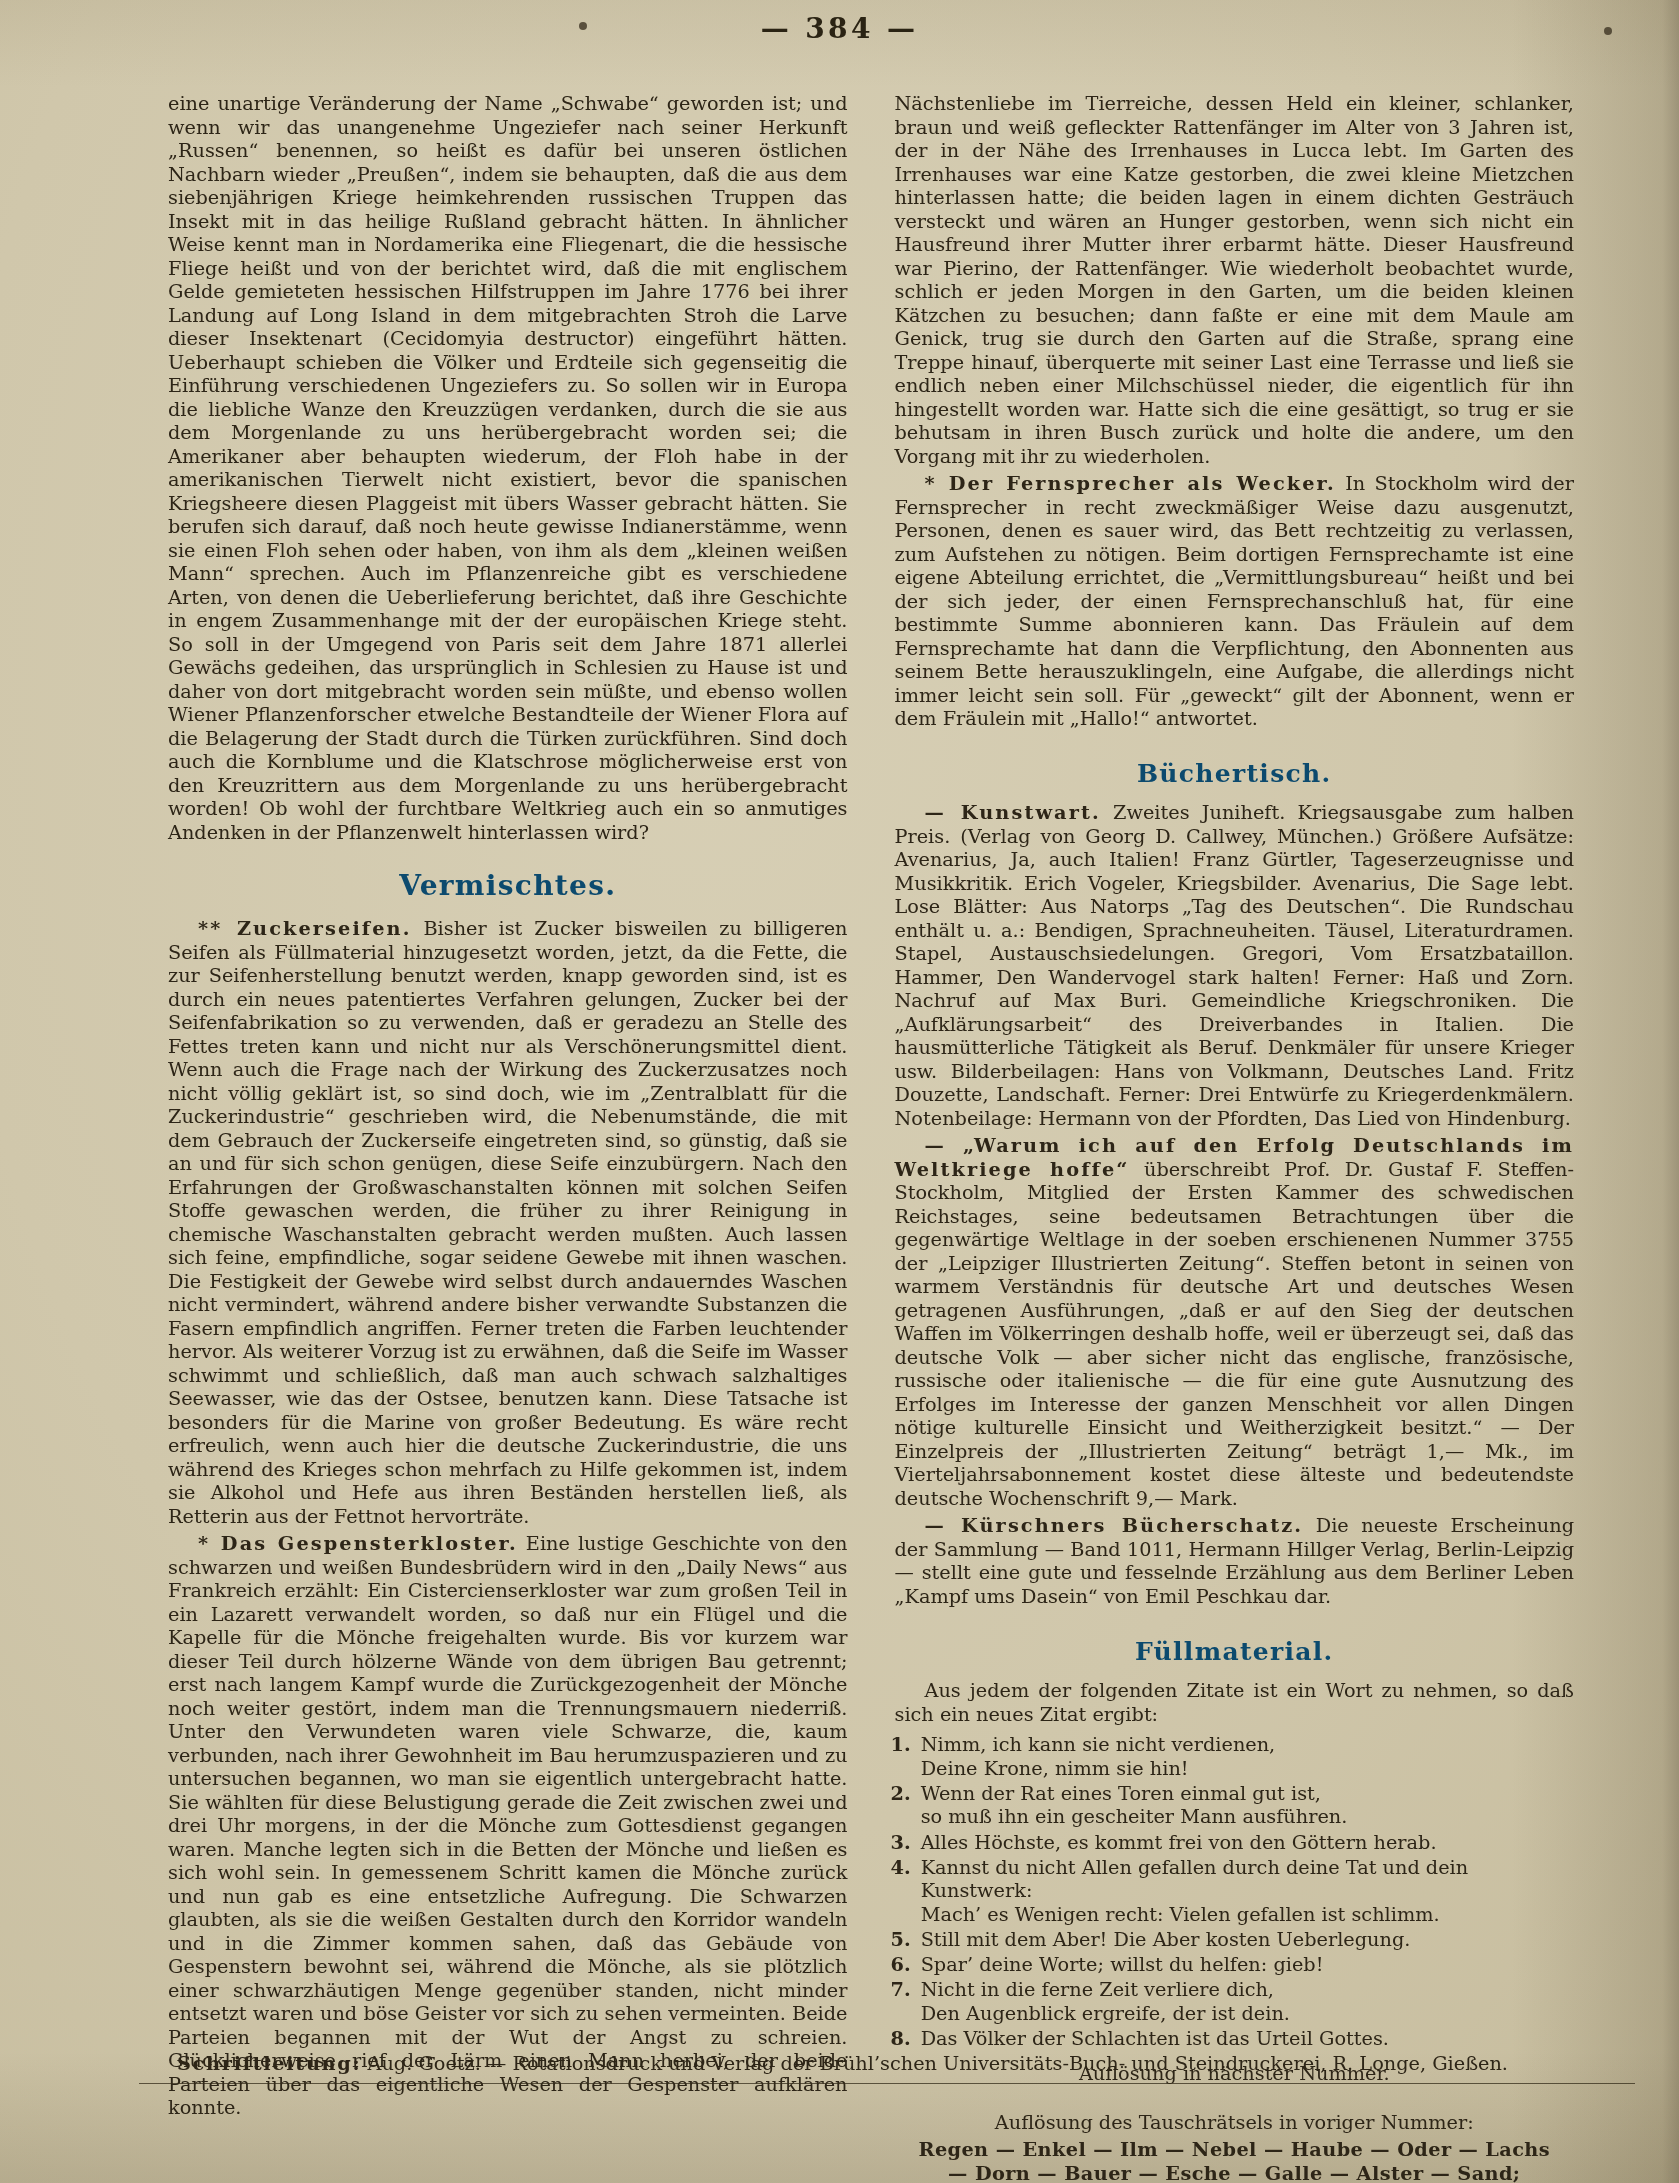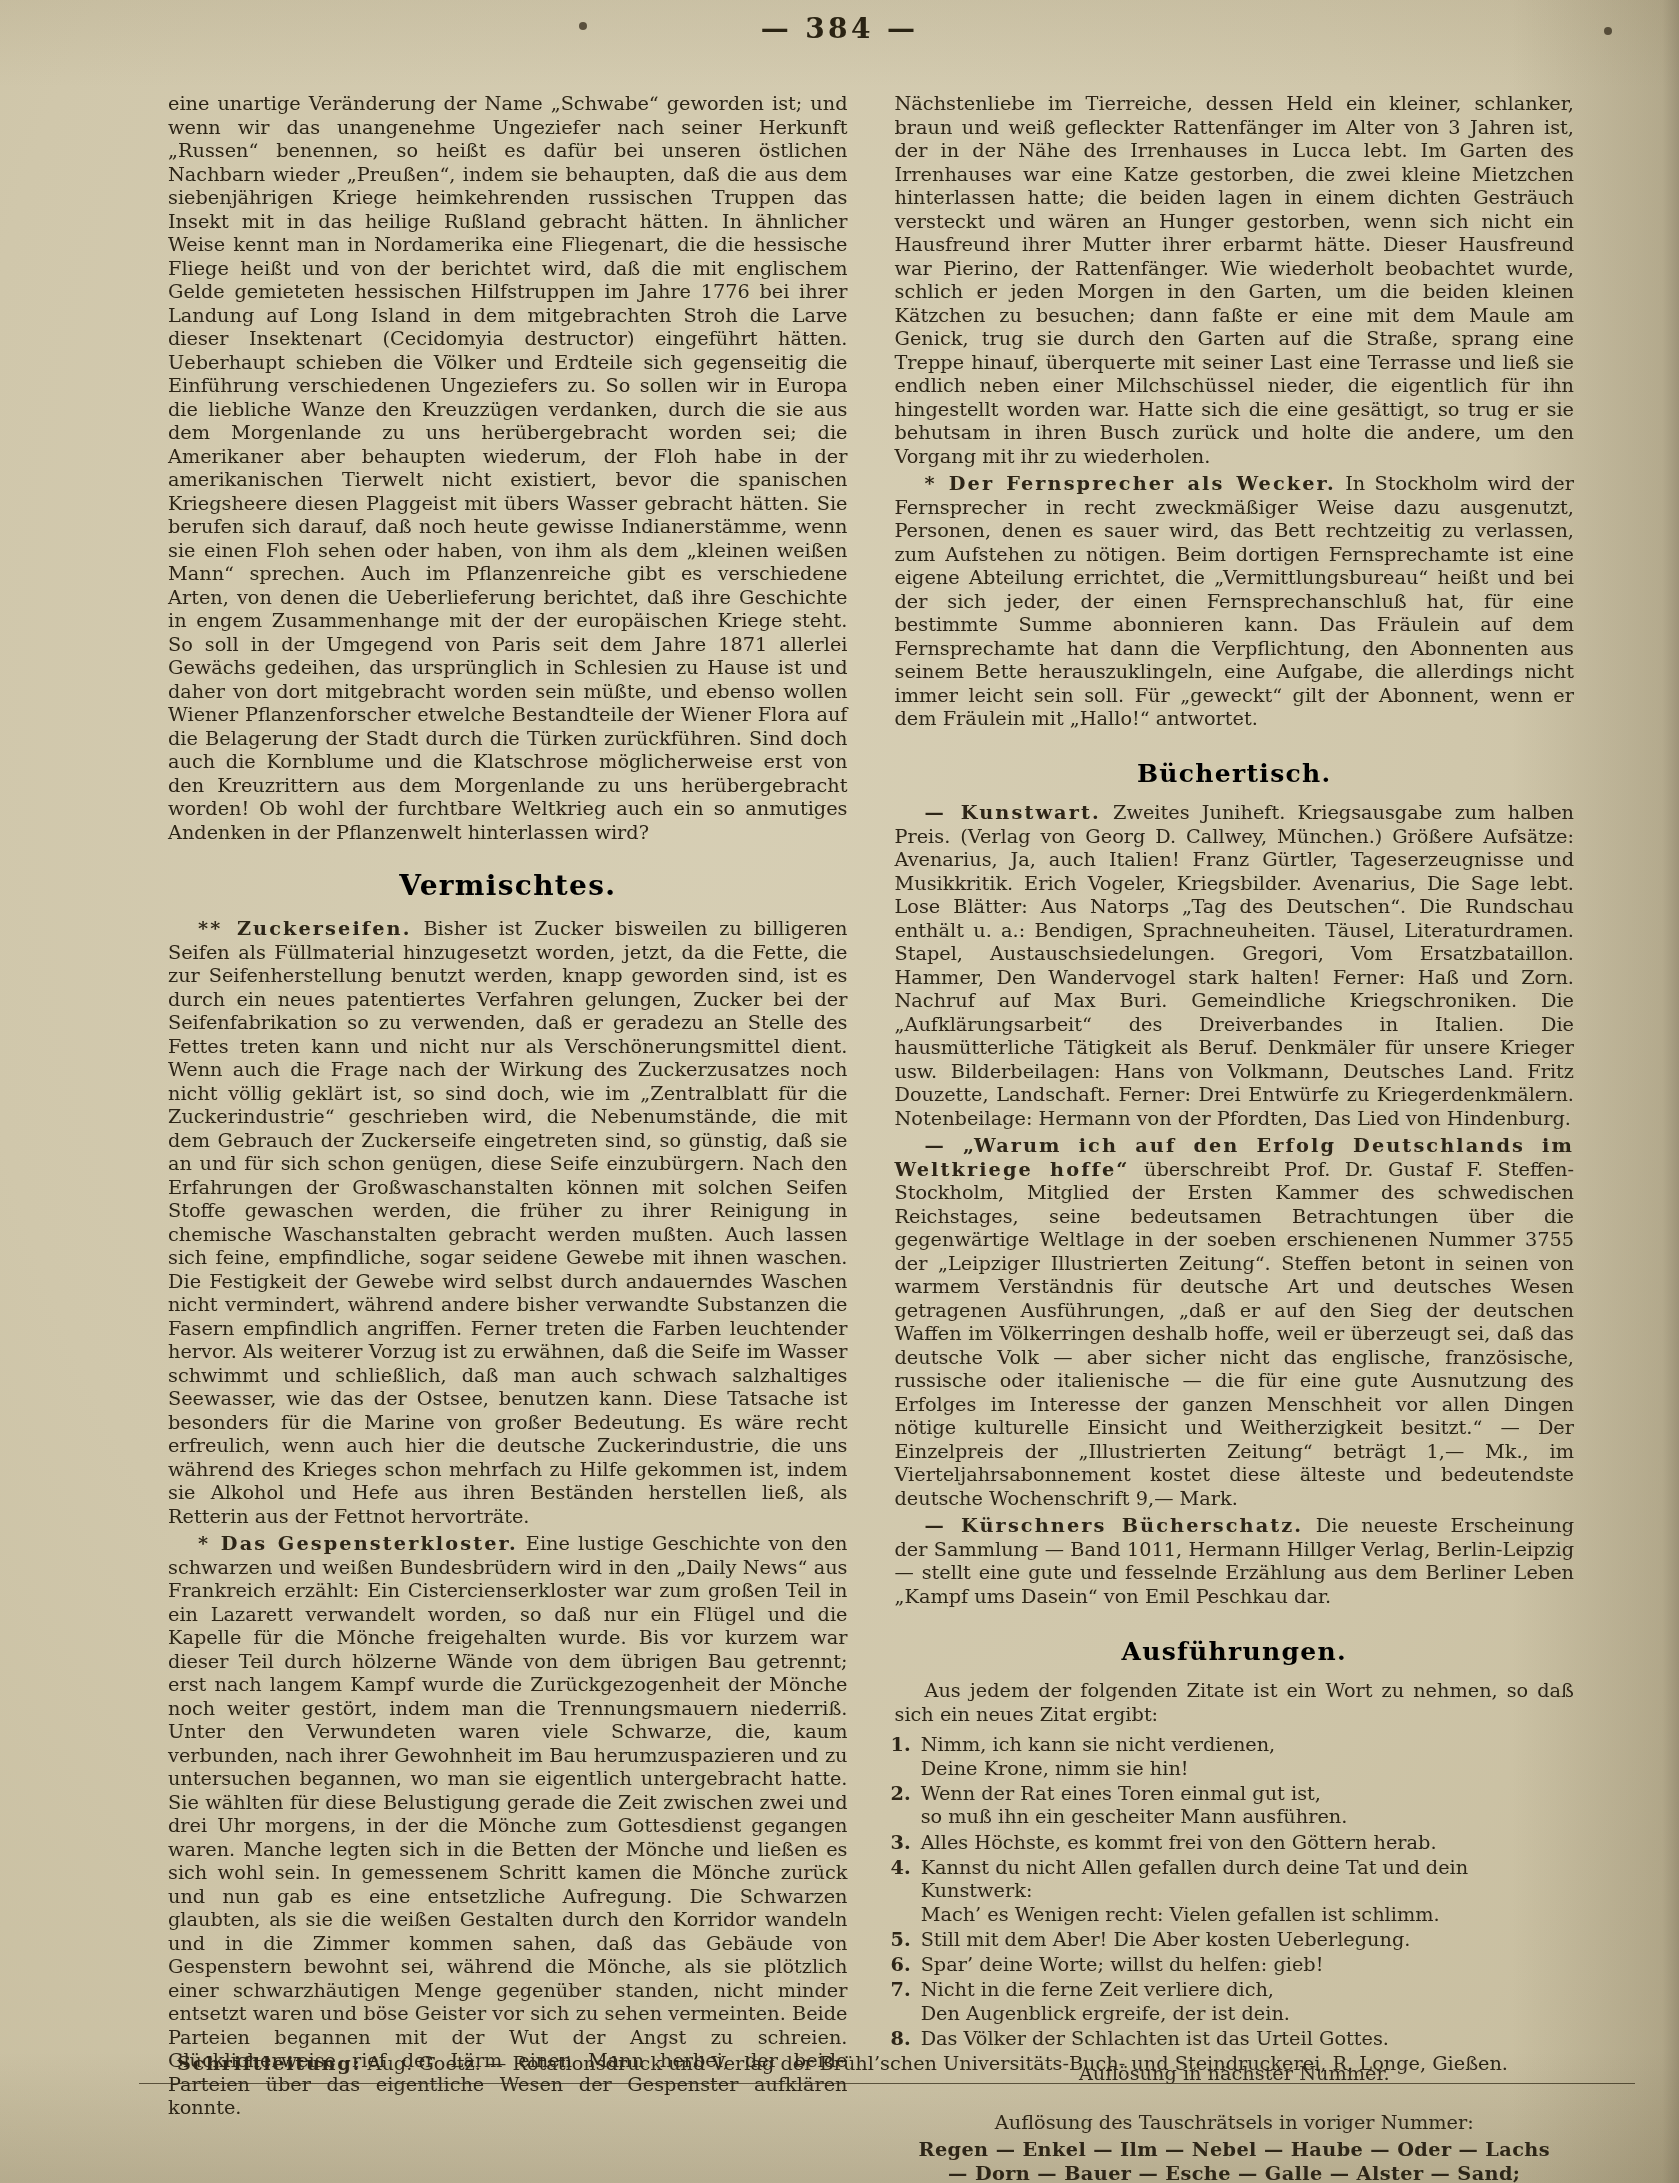--- a/index.html
+++ b/index.html
@@ -35,21 +35,21 @@
   .col { flex: 1; min-width: 0; }
 
   p { margin: 4px; text-align: justify; text-indent: 30px; font-size: 19.3px; line-height: 23.5px; }
   p.noindent { text-indent: 0; }
   .article { margin-top: 2.5px; }
 
   .lead { font-weight: bold; letter-spacing: 2.1px; }
 
   .section-title {
     margin: 25px 0 15px; text-align: center; text-indent: 0;
-    font-weight: bold; font-size: 28px; letter-spacing: 1.3px; color: #000000;
+    font-weight: bold; font-size: 28px; letter-spacing: 1.3px; color: #0c4a6e;
   }
   .section-title.sub { font-size: 25px; margin: 28.6px 0 13.4px; }
 
   .quiz { margin-top: 6.7px; }
   .quiz-item { display: flex; font-size: 19.3px; line-height: 23.5px; margin: 1.7px 0; }
   .quiz-num { flex: 0 0 30px; text-align: right; padding-right: 10px; font-weight: bold; }
   .quiz-text { flex: 1; white-space: pre-line; text-align: left; }
 
   .center-note { text-align: center; text-indent: 0; margin-top: 11.8px; }
 
@@ -94,21 +94,21 @@
       <p class="article"><span class="lead">* Der Fernsprecher als Wecker.</span> <span>In Stockholm wird der Fernsprecher in recht zweckmäßiger Weise dazu ausgenutzt, Personen, denen es sauer wird, das Bett rechtzeitig zu verlassen, zum Aufstehen zu nötigen. Beim dortigen Fernsprechamte ist eine eigene Abteilung errichtet, die „Vermittlungsbureau“ heißt und bei der sich jeder, der einen Fernsprechanschluß hat, für eine bestimmte Summe abonnieren kann. Das Fräulein auf dem Fernsprechamte hat dann die Verpflichtung, den Abonnenten aus seinem Bette herauszuklingeln, eine Aufgabe, die allerdings nicht immer leicht sein soll. Für „geweckt“ gilt der Abonnent, wenn er dem Fräulein mit „Hallo!“ antwortet.</span></p>
 
       <h2 class="section-title sub">Büchertisch.</h2>
 
       <p class="article"><span class="lead">— Kunstwart.</span> <span>Zweites Juniheft. Kriegsausgabe zum halben Preis. (Verlag von Georg D. Callwey, München.) Größere Aufsätze: Avenarius, Ja, auch Italien! Franz Gürtler, Tageserzeugnisse und Musikkritik. Erich Vogeler, Kriegsbilder. Avenarius, Die Sage lebt. Lose Blätter: Aus Natorps „Tag des Deutschen“. Die Rundschau enthält u. a.: Bendigen, Sprachneuheiten. Täusel, Literaturdramen. Stapel, Austauschsiedelungen. Gregori, Vom Ersatzbataillon. Hammer, Den Wandervogel stark halten! Ferner: Haß und Zorn. Nachruf auf Max Buri. Gemeindliche Kriegschroniken. Die „Aufklärungsarbeit“ des Dreiverbandes in Italien. Die hausmütterliche Tätigkeit als Beruf. Denkmäler für unsere Krieger usw. Bilderbeilagen: Hans von Volkmann, Deutsches Land. Fritz Douzette, Landschaft. Ferner: Drei Entwürfe zu Kriegerdenkmälern. Notenbeilage: Hermann von der Pfordten, Das Lied von Hindenburg.</span></p>
 
       <p class="article"><span class="lead">— „Warum ich auf den Erfolg Deutschlands im Weltkriege hoffe“</span> <span>überschreibt Prof. Dr. Gustaf F. Steffen-Stockholm, Mitglied der Ersten Kammer des schwedischen Reichstages, seine bedeutsamen Betrachtungen über die gegenwärtige Weltlage in der soeben erschienenen Nummer 3755 der „Leipziger Illustrierten Zeitung“. Steffen betont in seinen von warmem Verständnis für deutsche Art und deutsches Wesen getragenen Ausführungen, „daß er auf den Sieg der deutschen Waffen im Völkerringen deshalb hoffe, weil er überzeugt sei, daß das deutsche Volk — aber sicher nicht das englische, französische, russische oder italienische — die für eine gute Ausnutzung des Erfolges im Interesse der ganzen Menschheit vor allen Dingen nötige kulturelle Einsicht und Weitherzigkeit besitzt.“ — Der Einzelpreis der „Illustrierten Zeitung“ beträgt 1,— Mk., im Vierteljahrsabonnement kostet diese älteste und bedeutendste deutsche Wochenschrift 9,— Mark.</span></p>
 
       <p class="article"><span class="lead">— Kürschners Bücherschatz.</span> <span>Die neueste Erscheinung der Sammlung — Band 1011, Hermann Hillger Verlag, Berlin-Leipzig — stellt eine gute und fesselnde Erzählung aus dem Berliner Leben „Kampf ums Dasein“ von Emil Peschkau dar.</span></p>
 
-      <h2 class="section-title sub">Ausführungen.</h2>
+      <h2 class="section-title sub">Füllmaterial.</h2>
 
       <p>Aus jedem der folgenden Zitate ist ein Wort zu nehmen, so daß sich ein neues Zitat ergibt:</p>
 
       <div class="quiz">
         <div class="quiz-item">
             <span class="quiz-num">1.</span>
             <span class="quiz-text">Nimm, ich kann sie nicht verdienen,
 Deine Krone, nimm sie hin!</span>
           </div>
         <div class="quiz-item">

